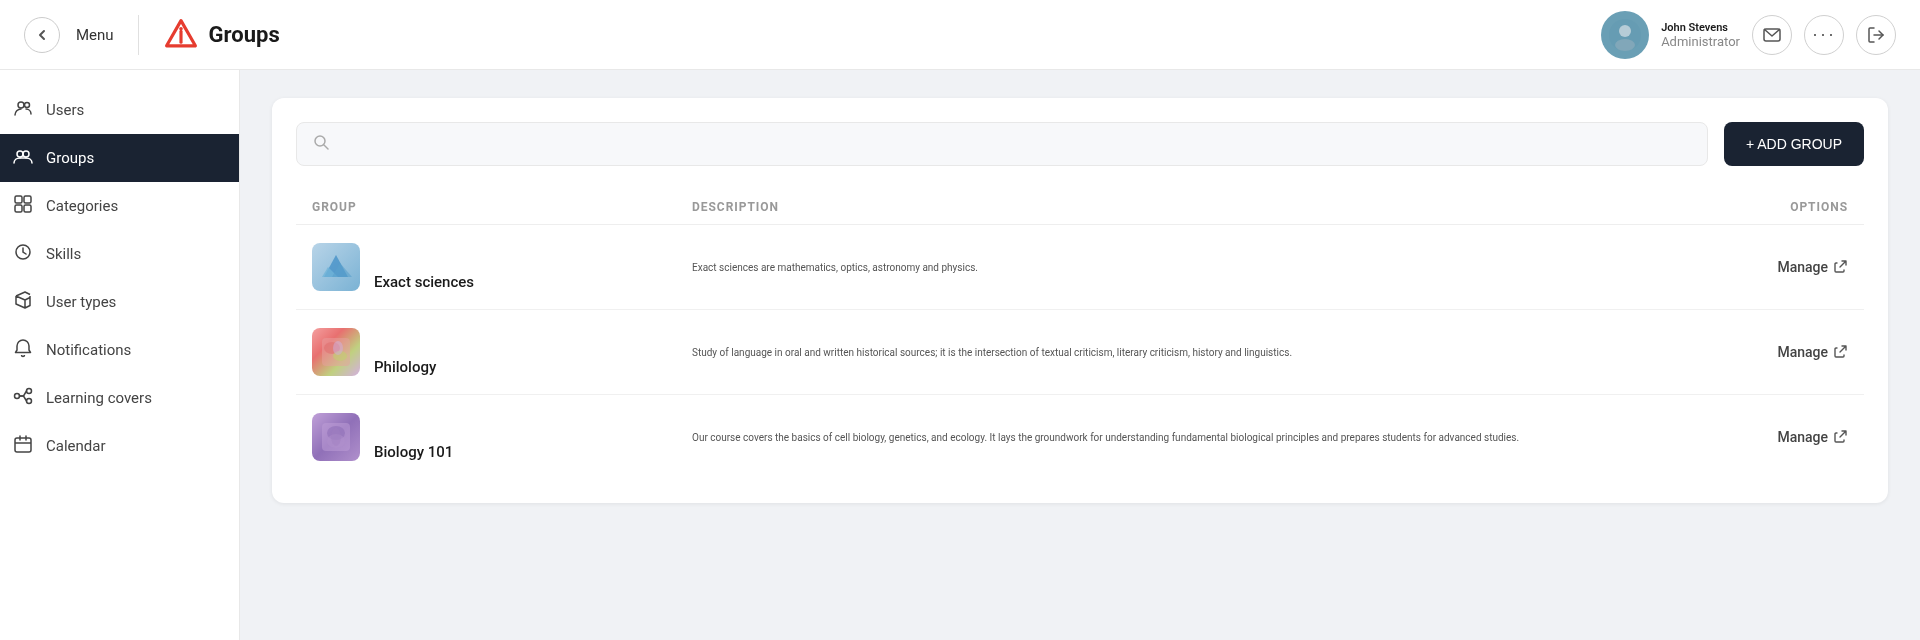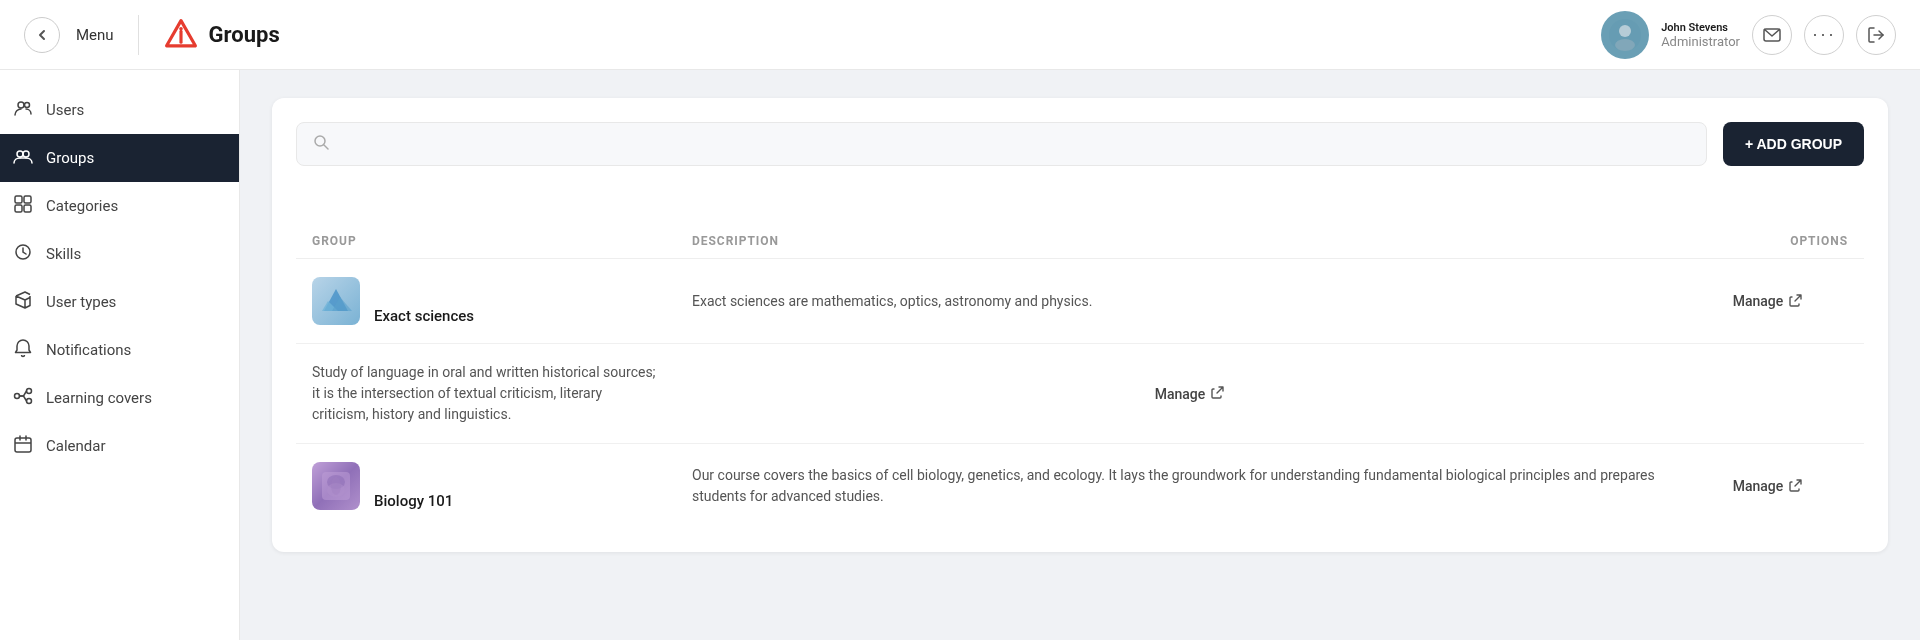--- a/index.html
+++ b/index.html
@@ -184,40 +184,39 @@
     }
 
     .add-btn {
       background: #1a2332;
       color: #fff;
       border: none;
       border-radius: 8px;
       padding: 0 22px;
       height: 44px;
       font-size: 14px;
-      font-weight: 700;
+      font-weight: 400;
       cursor: pointer;
       display: flex; align-items: center; gap: 6px;
       white-space: nowrap;
     }
 
     
     .table-header {
       display: grid;
       grid-template-columns: 380px 1fr 160px;
       padding: 10px 16px;
       border-bottom: 1.5px solid #eee;
     }
     .table-header-cell {
       font-size: 12px;
       font-weight: 700;
       color: #999;
       letter-spacing: 0.08em;
       text-transform: uppercase;
-      margin-top: 34px;
     }
 
     .table-row {
       display: grid;
       grid-template-columns: 380px 1fr 160px;
       padding: 18px 16px;
       border-bottom: 1px solid #f0f0f0;
       align-items: center;
     }
     .table-row:last-child { border-bottom: none; }
@@ -241,31 +240,31 @@
     .group-thumbnail.philology { background: linear-gradient(135deg, #f4a0a0, #e87070, #c0d080, #d4b0e0); }
     .group-thumbnail.biology { background: linear-gradient(135deg, #c0a0d8, #9070b8, #b090cc); }
 
     .group-name {
       font-size: 15px;
       font-weight: 500;
       color: #1a1a1a;
     }
 
     .description-cell {
-      font-size: 14px;
+      font-size: 10px;
       color: #555;
       line-height: 1.5;
       padding-right: 32px;
     }
 
     .options-cell {
       display: flex;
       align-items: center;
       gap: 6px;
-      justify-content: center;
+      justify-content: flex-end;
     }
 
     .manage-link {
       font-size: 14px;
       color: #444;
       cursor: pointer;
       font-weight: 500;
     }
 
     .external-icon {
@@ -467,20 +466,31 @@
           <span class="manage-link">Manage</span>
           <span class="external-icon">
             <svg width="14" height="14" viewBox="0 0 14 14" fill="none">
               <path d="M8 2h4v4M6 8l6-6M3 4H2a1 1 0 00-1 1v7a1 1 0 001 1h7a1 1 0 001-1v-1" stroke="#555" stroke-width="1.4" stroke-linecap="round" stroke-linejoin="round"></path>
             </svg>
           </span>
         </div>
       </div>
 
       <div class="table-row">
+        <div class="group-cell">
+          <div class="group-thumbnail philology">
+            <svg width="36" height="36" viewBox="0 0 36 36" fill="none">
+              <rect x="4" y="4" width="28" height="28" rx="4" fill="#e8a0a0" opacity="0.5"></rect>
+              <ellipse cx="14" cy="14" rx="8" ry="6" fill="#e07070" opacity="0.6"></ellipse>
+              <ellipse cx="22" cy="22" rx="7" ry="5" fill="#c0d070" opacity="0.6"></ellipse>
+              <ellipse cx="20" cy="14" rx="5" ry="7" fill="#d0b0e0" opacity="0.5"></ellipse>
+            </svg>
+          </div>
+          <span class="group-name">Philology</span>
+        </div>
         <div class="description-cell">Study of language in oral and written historical sources; it is the intersection of textual criticism, literary criticism, history and linguistics.</div>
         <div class="options-cell">
           <span class="manage-link">Manage</span>
           <span class="external-icon">
             <svg width="14" height="14" viewBox="0 0 14 14" fill="none">
               <path d="M8 2h4v4M6 8l6-6M3 4H2a1 1 0 00-1 1v7a1 1 0 001 1h7a1 1 0 001-1v-1" stroke="#555" stroke-width="1.4" stroke-linecap="round" stroke-linejoin="round"></path>
             </svg>
           </span>
         </div>
       </div>

